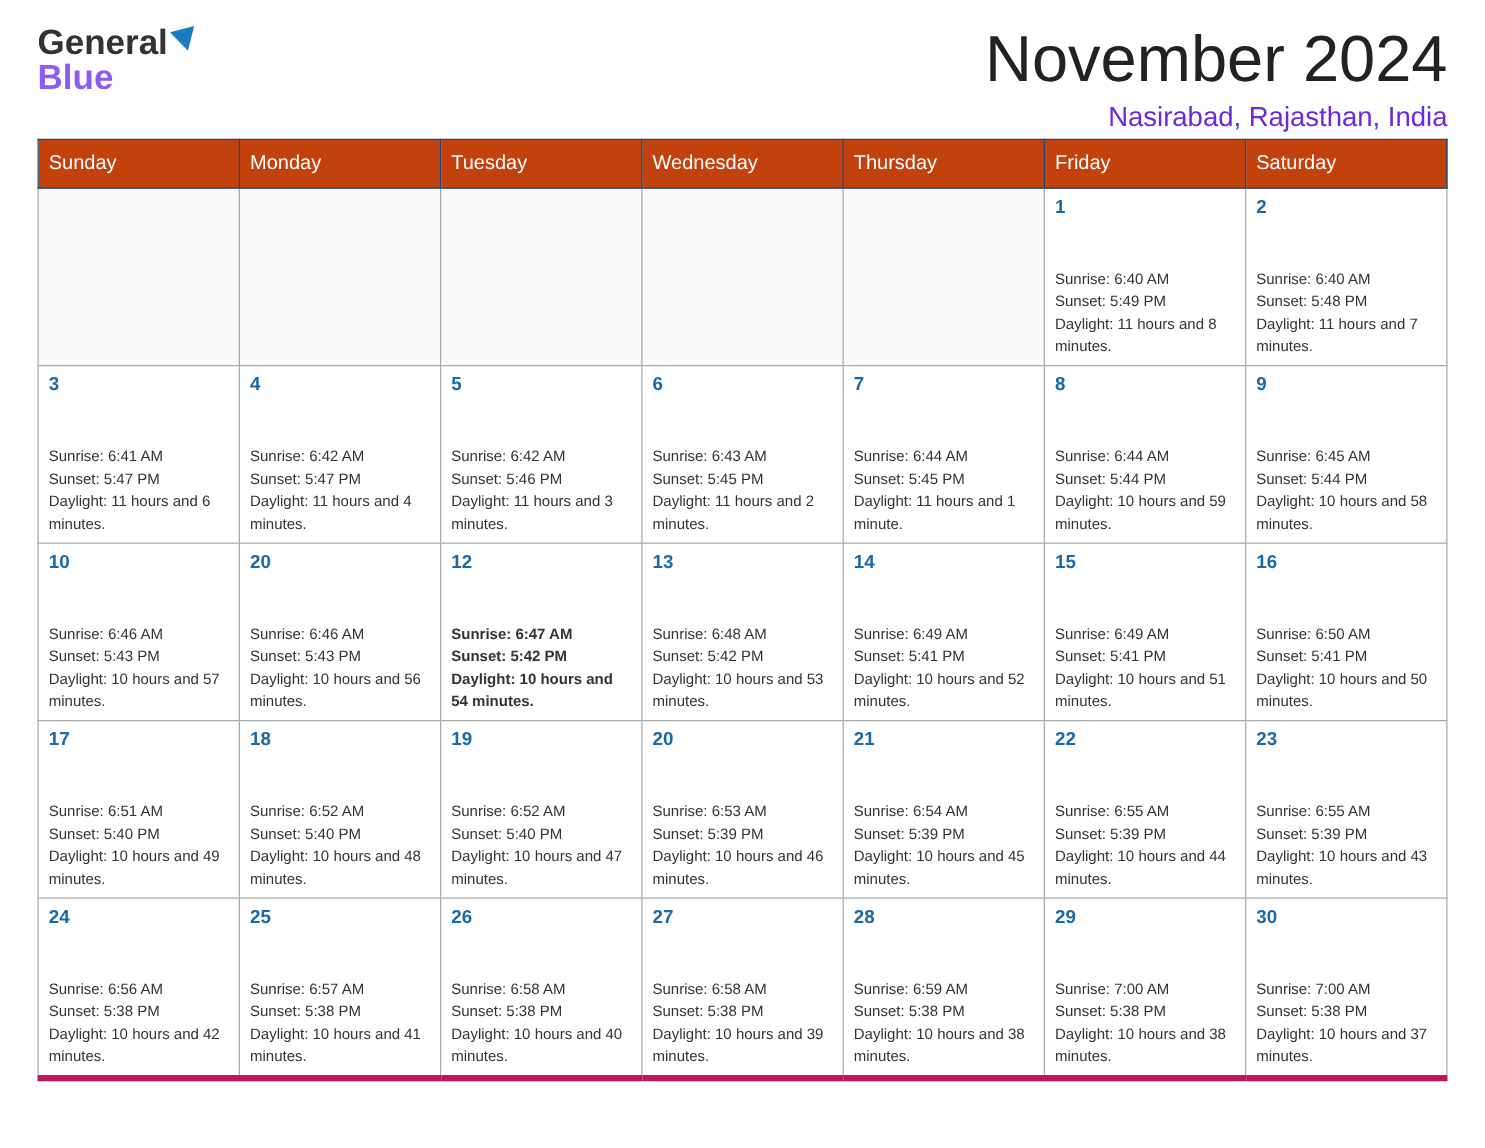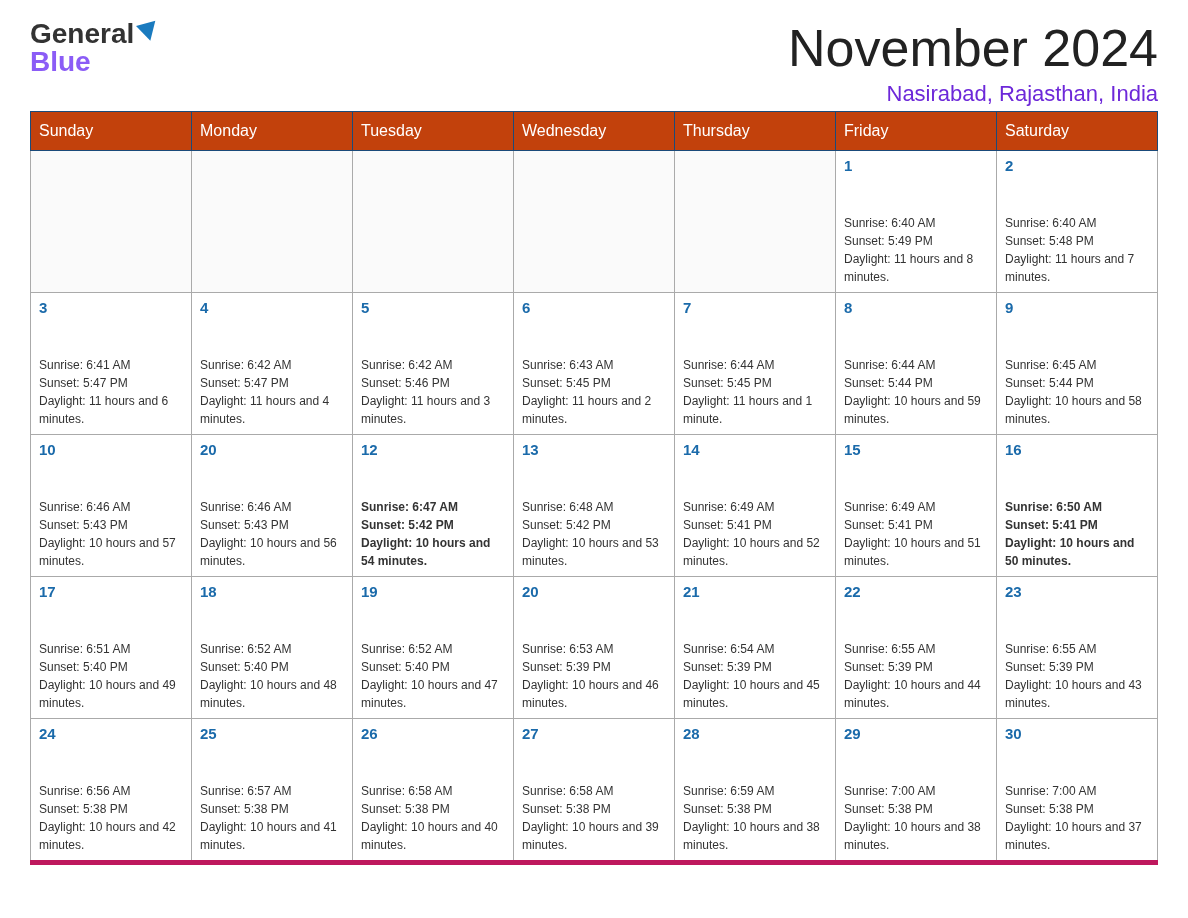--- a/index.html
+++ b/index.html
@@ -229,21 +229,21 @@
 Daylight: 10 hours and 52 minutes.</div>
         </td>
         <td>
           <div class="day-number">15</div>
           <div class="day-info" style="white-space: pre-line;">Sunrise: 6:49 AM
 Sunset: 5:41 PM
 Daylight: 10 hours and 51 minutes.</div>
         </td>
         <td>
           <div class="day-number">16</div>
-          <div class="day-info" style="white-space: pre-line; font-weight: bold;">Sunrise: 6:50 AM
+          <div class="day-info" style="white-space: pre-line;">Sunrise: 6:50 AM
 Sunset: 5:41 PM
 Daylight: 10 hours and 50 minutes.</div>
         </td>
       </tr>
       <tr>
         <td>
           <div class="day-number">17</div>
           <div class="day-info" style="white-space: pre-line;">Sunrise: 6:51 AM
 Sunset: 5:40 PM
 Daylight: 10 hours and 49 minutes.</div>

